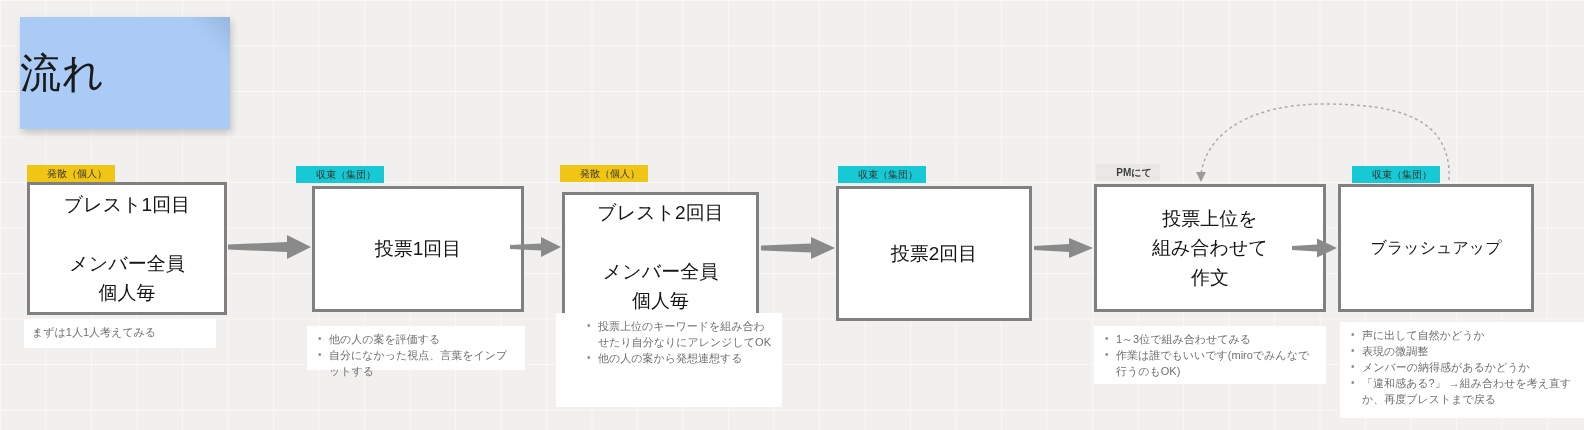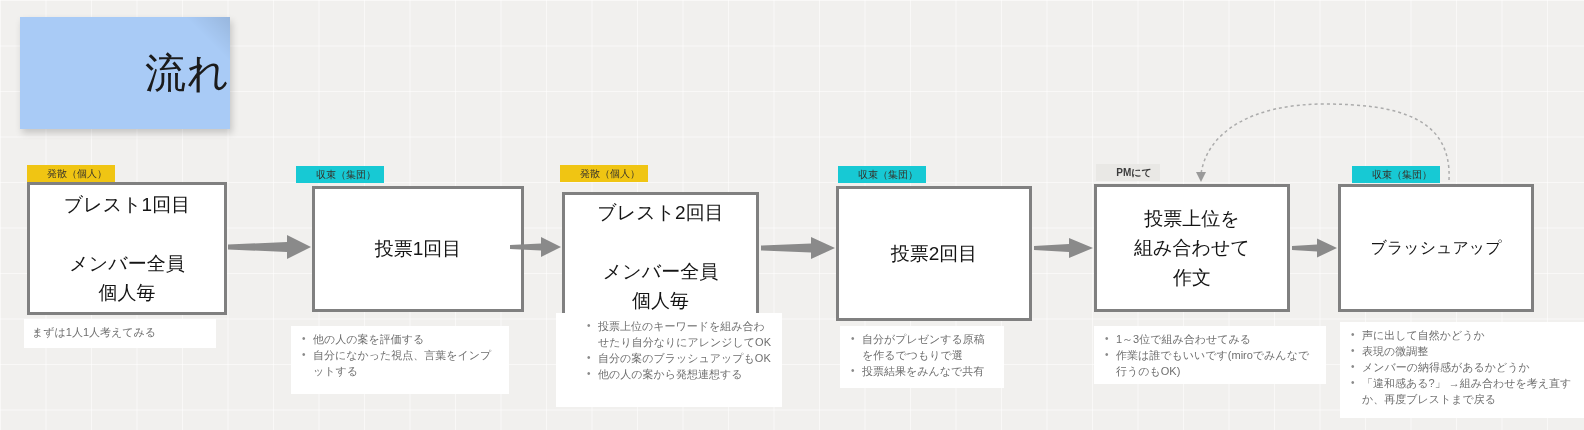--- a/index.html
+++ b/index.html
@@ -9,21 +9,21 @@
     background-color:#f1f0ee;
     background-image:
       linear-gradient(to right, rgba(255,255,255,.55) 1px, transparent 1px),
       linear-gradient(to bottom, rgba(255,255,255,.55) 1px, transparent 1px);
     background-size:45.5px 45.5px;
   }
   .sticky{
     position:absolute;left:20px;top:17px;width:210px;height:112px;
     background:linear-gradient(225deg, rgba(0,0,0,0.10) 0%, rgba(0,0,0,0) 14%), #a9cbf6;
     box-shadow:2px 4px 7px rgba(0,0,0,0.18);
-    display:flex;align-items:center;justify-content:flex-end;
+    display:flex;align-items:center;justify-content:flex-start;
   }
   .sticky-text{font-size:41px;color:#1b1b1b;letter-spacing:1px;}
   .stepbox{
     position:absolute;background:#ffffff;border:3px solid #808080;
     display:flex;align-items:center;justify-content:center;text-align:center;
     box-sizing:border-box;
   }
   .stepbox .boxtitle{
     white-space:pre-line;font-size:19px;line-height:1.55;color:#151515;
   }
@@ -63,49 +63,44 @@
 個人毎</div>
   </div>
   <div class="notecard" style="left:24px;top:319px;width:192px;height:29px;">
     <div class="note-item note-plain">まずは1人1人考えてみる</div>
   </div>
 
   <div class="tag tag-cyan" style="left:296px;top:166px;">収束（集団）</div>
   <div class="stepbox" style="left:312px;top:186px;width:212px;height:126px;">
     <div class="boxtitle">投票1回目</div>
   </div>
-  <div class="notecard" style="left:291px;top:326px;width:218px;height:68px;">
+  <div class="notecard" style="left:307px;top:326px;width:218px;height:44px;">
     <div class="note-item">他の人の案を評価する</div>
     <div class="note-item">自分になかった視点、言葉をインプットする</div>
   </div>
 
   <div class="tag tag-yellow" style="left:560px;top:165px;">発散（個人）</div>
   <div class="stepbox" style="left:562px;top:192px;width:197px;height:130px;">
     <div class="boxtitle">ブレスト2回目
 
 メンバー全員
 個人毎</div>
   </div>
   <div class="notecard" style="left:556px;top:313px;width:226px;height:94px;padding-left:28px;">
     <div class="note-item">投票上位のキーワードを組み合わせたり自分なりにアレンジしてOK</div>
-    <div class="note-item">自分の案のブラッシュアップもOK</div>
     <div class="note-item">他の人の案から発想連想する</div>
   </div>
 
   <div class="tag tag-cyan" style="left:838px;top:166px;">収束（集団）</div>
   <div class="stepbox" style="left:836px;top:186px;width:196px;height:135px;text-align:right;">
     <div class="boxtitle">投票2回目</div>
   </div>
-  <div class="notecard" style="left:840px;top:326px;width:164px;height:62px;">
-    <div class="note-item">自分がプレゼンする原稿を作るでつもりで選</div>
-    <div class="note-item">投票結果をみんなで共有</div>
-  </div>
 
   <div class="tag tag-gray" style="left:1096px;top:164px;width:64px;">PMにて</div>
-  <div class="stepbox" style="left:1094px;top:184px;width:196px;height:128px;">
+  <div class="stepbox" style="left:1094px;top:184px;width:232px;height:128px;">
     <div class="boxtitle">投票上位を
 組み合わせて
 作文</div>
   </div>
   <div class="notecard" style="left:1094px;top:326px;width:232px;height:58px;">
     <div class="note-item">1～3位で組み合わせてみる</div>
     <div class="note-item">作業は誰でもいいです(miroでみんなで行うのもOK)</div>
   </div>
 
   <div class="tag tag-cyan" style="left:1352px;top:166px;">収束（集団）</div>

